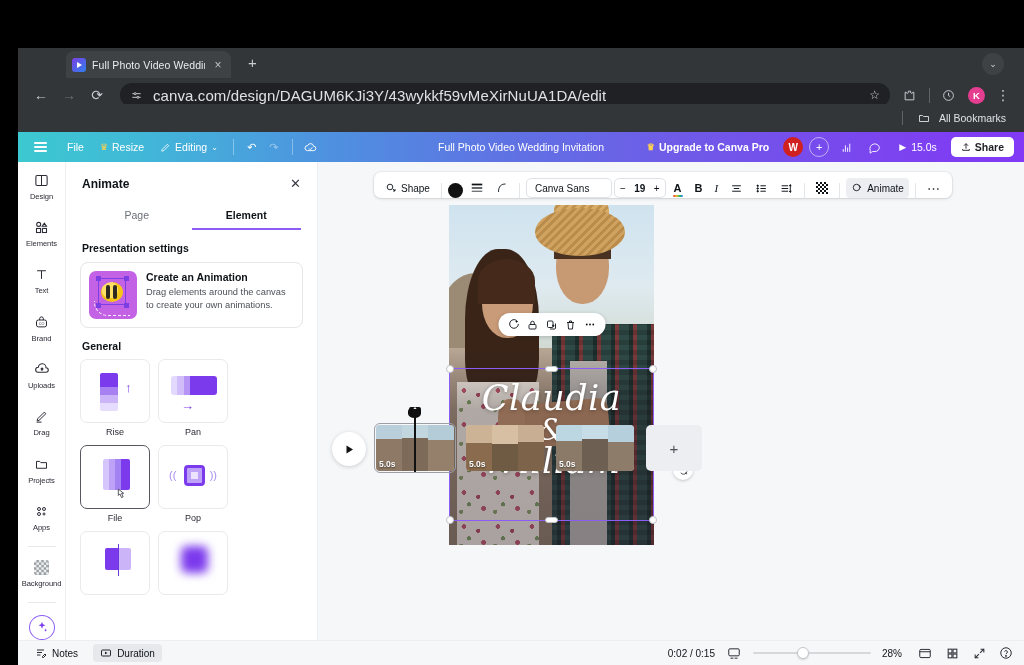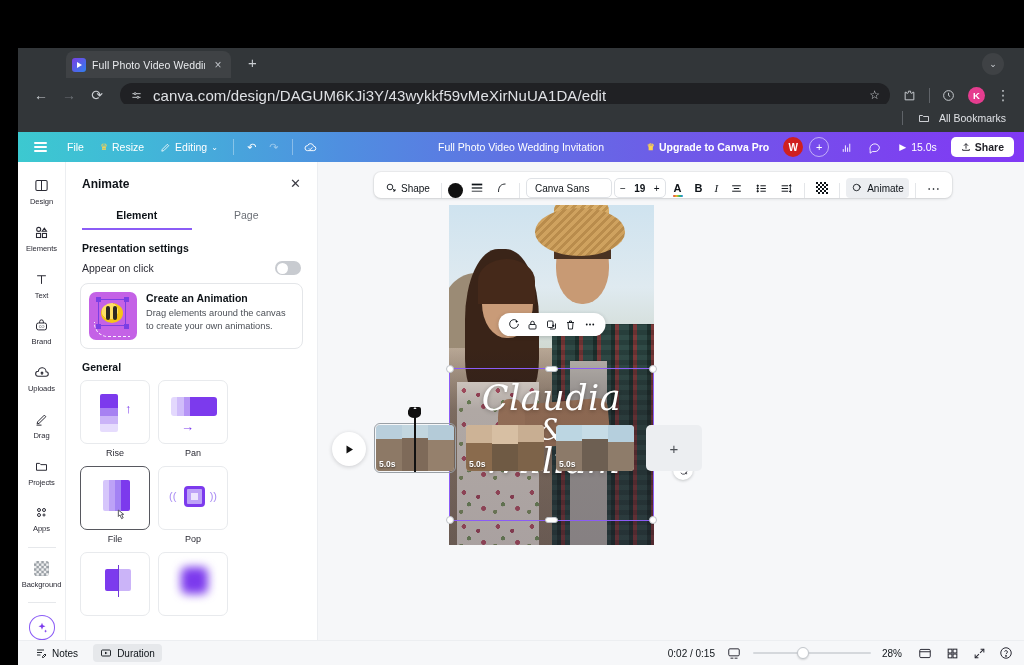--- a/index.html
+++ b/index.html
@@ -73,21 +73,21 @@
   .ib { width:22px;height:22px; display:flex;align-items:center;justify-content:center;color:#fff;font-size:11px;}
   .pill-play { display:flex;align-items:center;gap:5px;color:#fff;font-size:10.5px; padding:3px 8px;}
   .btn-share { display:flex;align-items:center;gap:4px; background:#fff; color:#1f1f26; font-size:10.5px;
      font-weight:bold; border-radius:5px; padding:4px 10px;}
 
   
   .editor { position: absolute; left: 18px; top: 162px; width: 1006px; height: 478px; background: #ffffff; }
 
   
   .rail { position: absolute; left:0; top:0; width: 48px; height: 478px; background:#fff;
-     border-right: 1px solid #eceef1; display:flex; flex-direction:column; align-items:center; padding-top: 9px;}
+     border-right: 1px solid #eceef1; display:flex; flex-direction:column; align-items:center; padding-top: 3px;}
   .rail-item { width: 44px; height: 44px; display:flex;flex-direction:column;align-items:center;
      justify-content:center; gap:3px; margin-bottom: 5px; }
   .rail-ico { height:17px; display:flex;align-items:center;justify-content:center;color:#2b2b35;}
   .rail-lb { font-size: 7.6px; color:#2b2b35; letter-spacing:-.1px;}
   .rail-div { width:28px;height:1px;background:#e6e8eb; margin:2px 0 6px;}
   .rail-ai { width:26px;height:26px;border-radius:50%; margin-top:6px;
      background:#fff; border: 1.6px solid #8b5cf6; display:flex;align-items:center;justify-content:center;
      color:#7c3aed; font-size:12px;}
 
   
@@ -503,28 +503,24 @@
           </svg>
       </div>
     </div>
 
     <div class="panel">
       <div class="pn-head">
         <span class="pn-title">Animate</span>
         <span class="pn-x">✕</span>
       </div>
       <div class="pn-tabs">
+        <div class="pn-tab">Page</div>
         <div class="pn-tab active">Element</div>
-        <div class="pn-tab">Page</div>
       </div>
       <div class="pn-sect">Presentation settings</div>
-      <div class="pn-row">
-        <span class="pn-row-lb">Appear on click</span>
-        <span class="toggle"></span>
-      </div>
       <div class="card-create">
         <div class="card-thumb">
           <div class="dots"></div>
           <div class="bee"></div>
           <div class="sel"></div>
           <div class="h" style="left:7px;top:5px"></div>
             <div class="h" style="left:35px;top:5px"></div>
           <div class="h" style="left:7px;top:32px"></div>
             <div class="h" style="left:35px;top:32px"></div>
         </div>

